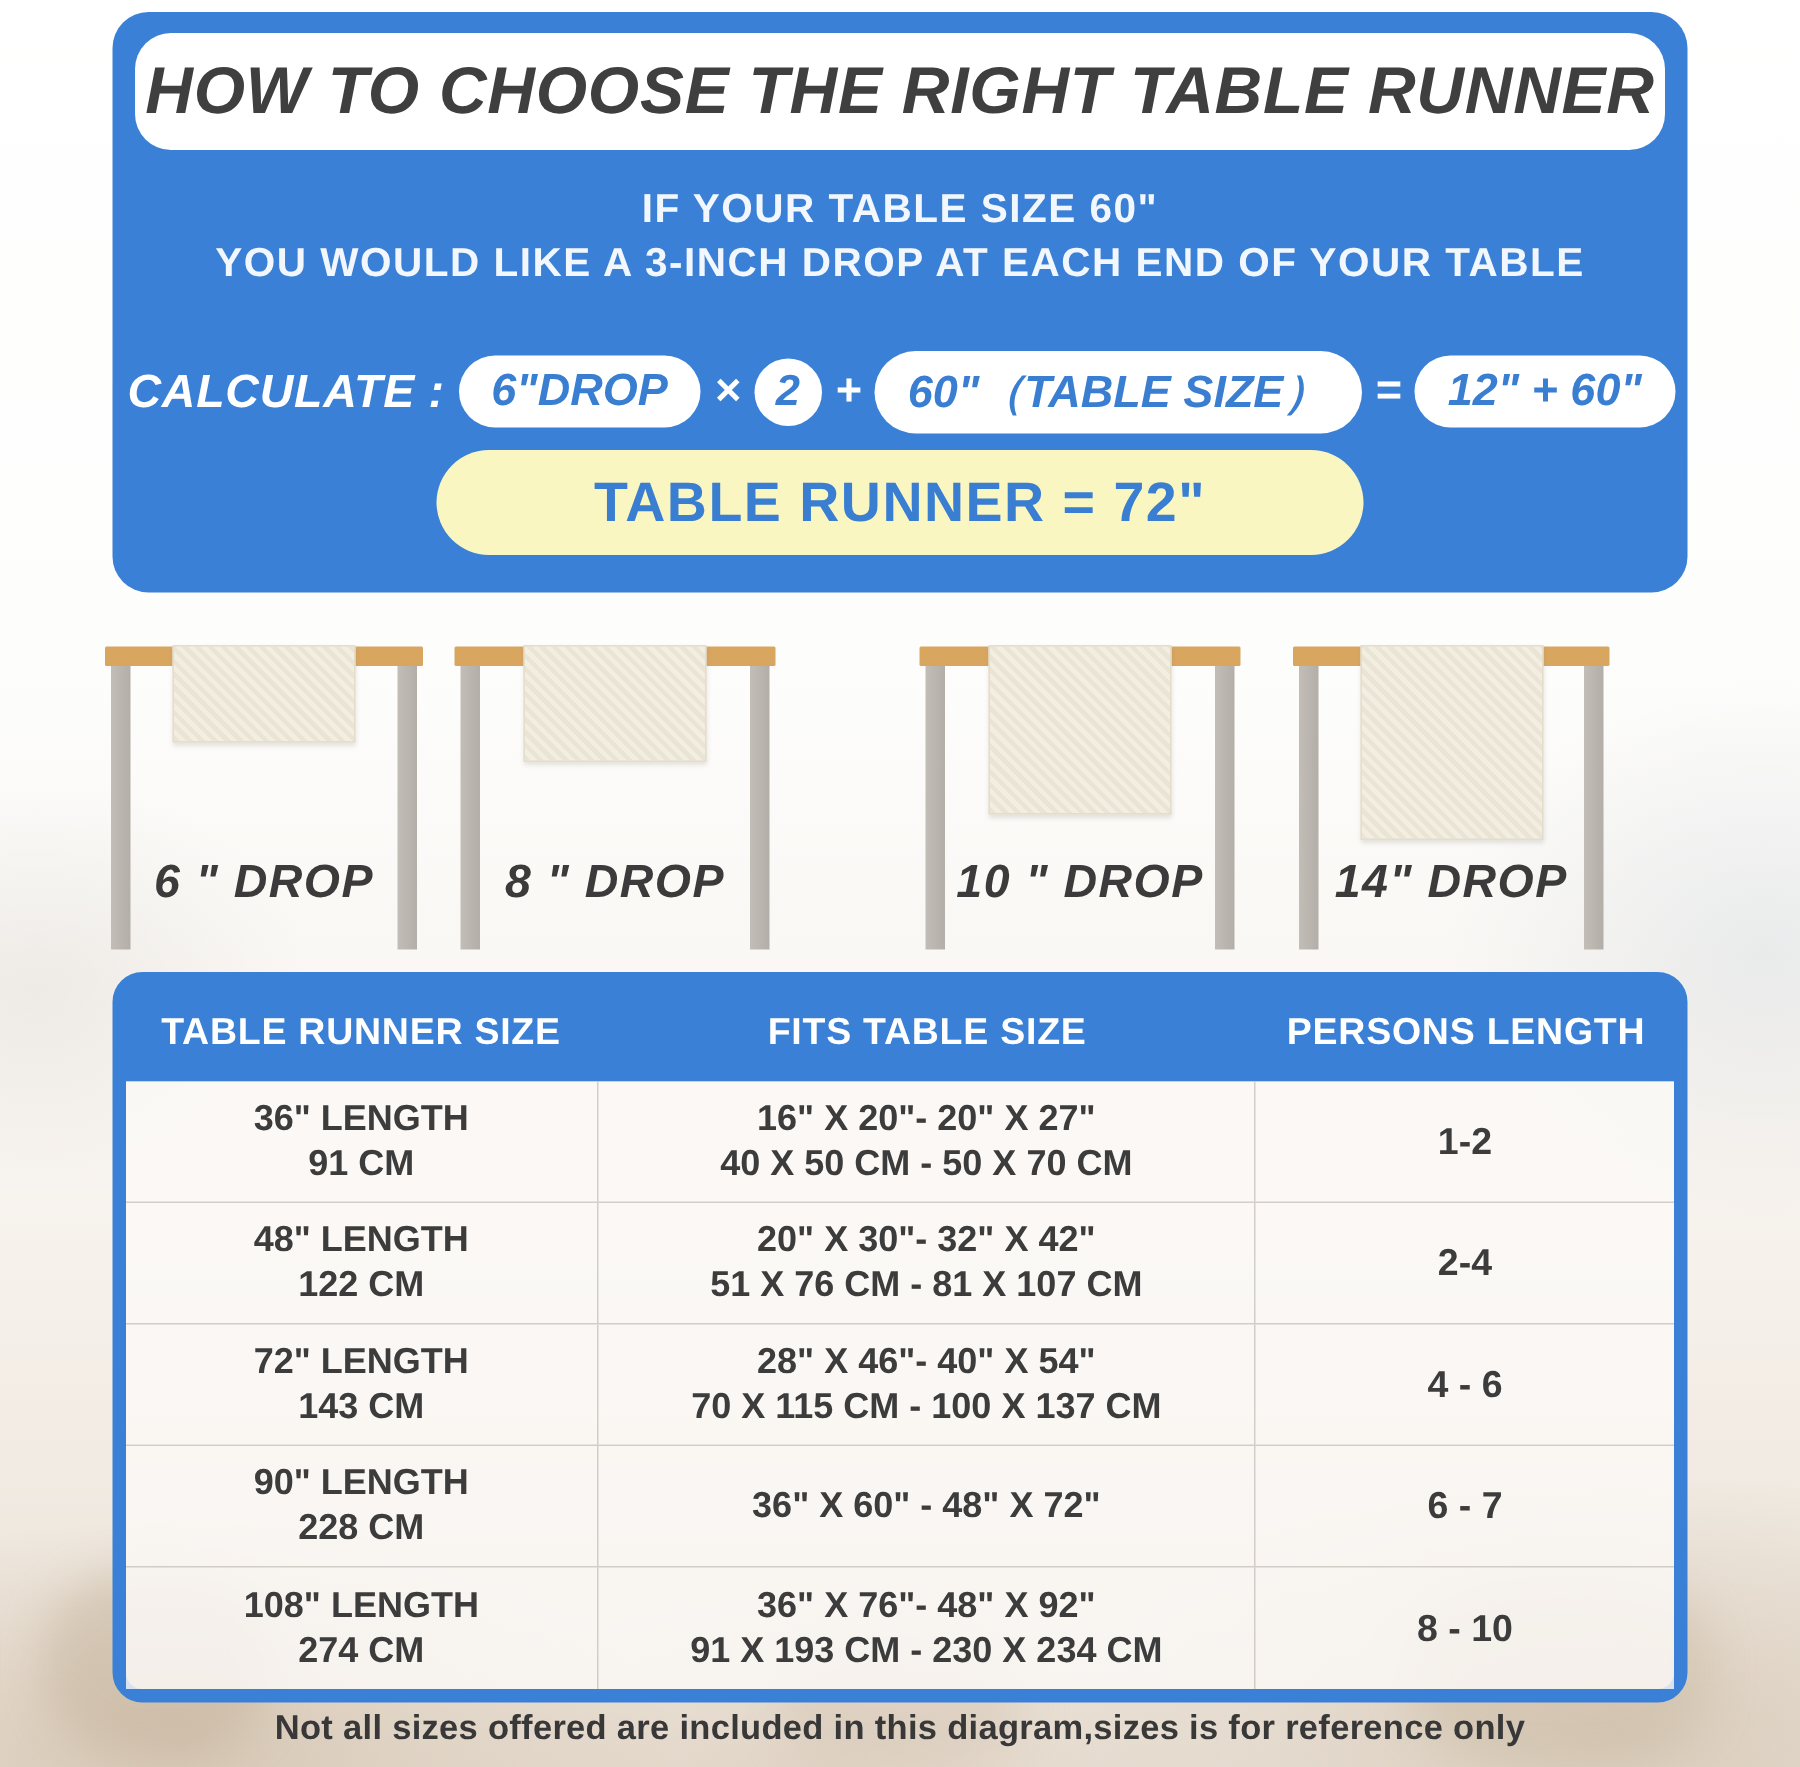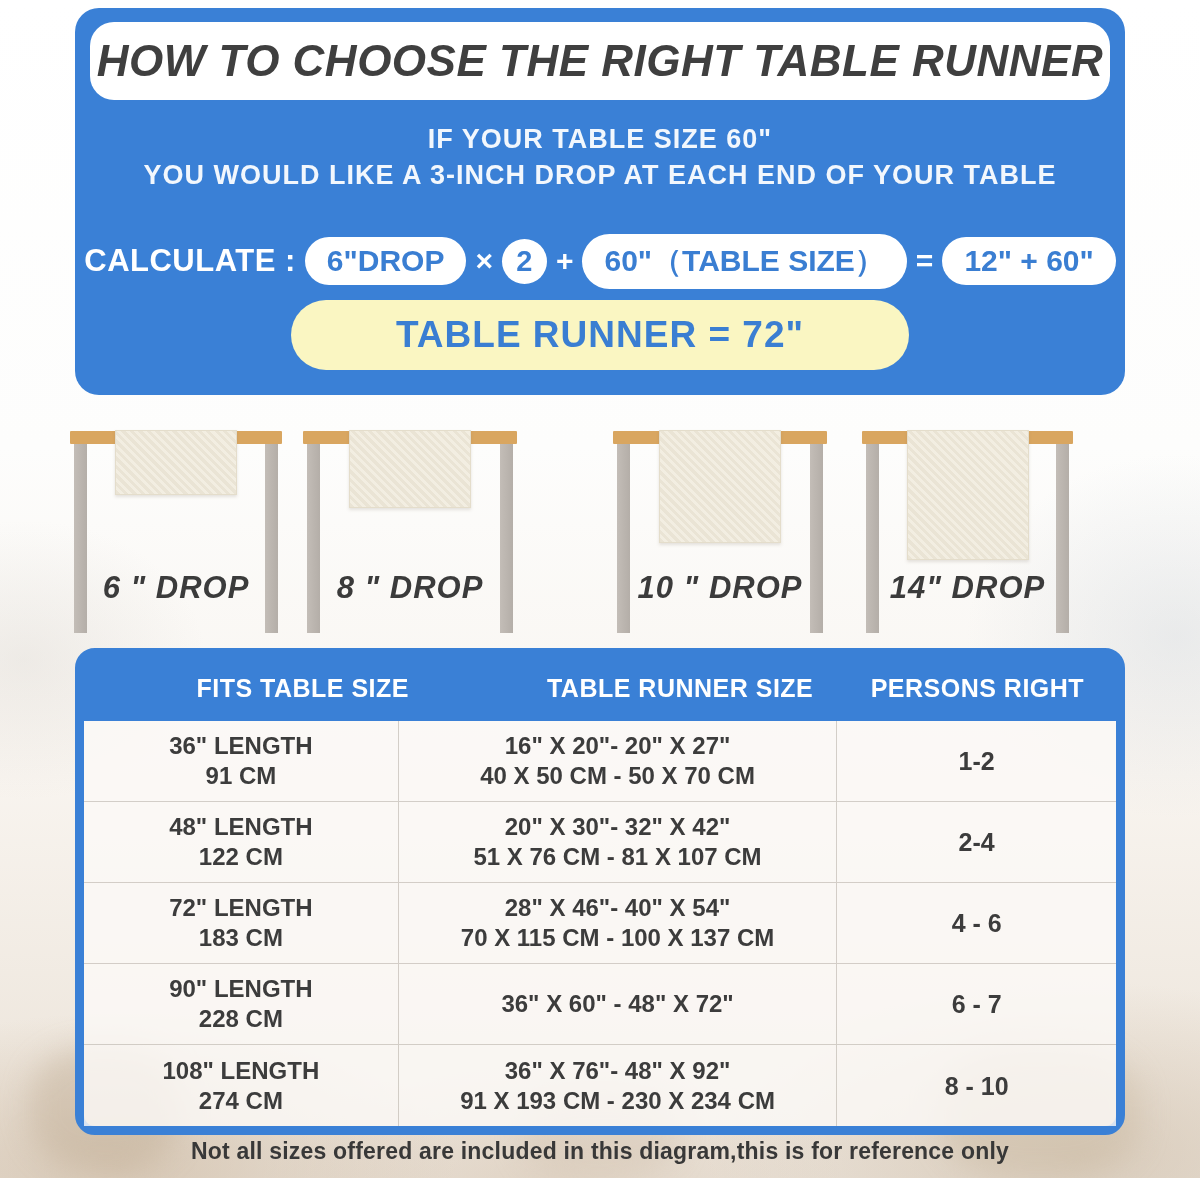--- a/index.html
+++ b/index.html
@@ -39,22 +39,22 @@
   .title-text {
     font-size:44px; font-weight:bold; font-style:italic; color:#3f3f3f;
     letter-spacing:0.5px; white-space:nowrap;
   }
   .intro { position:absolute; left:0; right:0; top:113px; text-align:center; color:#f2f7fd; }
   .intro-line1 { font-size:27px; font-weight:bold; letter-spacing:1px; line-height:36px; }
   .intro-line2 { font-size:27px; font-weight:bold; letter-spacing:1px; line-height:36px; }
 
   .calc-row {
     position:absolute; left:10px; right:10px; top:224px; height:58px;
-    display:flex; align-items:center; justify-content:center; gap:9px;
-    color:#ffffff; font-weight:bold; white-space:nowrap;
+    display:flex; align-items:center; gap:9px;
+    color:#ffffff; font-weight:bold; white-space:nowrap;font-style:italic;
   }
   .calc-label { font-size:31px; letter-spacing:0.5px; }
   .pill {
     background:#ffffff; color:#3a7ed2; border-radius:29px;
     padding:7px 22px; font-size:30px; font-weight:bold;
   }
   .op { font-size:30px; }
   .circle-2 {
     background:#ffffff; color:#3a7ed2; width:45px; height:45px; border-radius:50%;
     display:flex; align-items:center; justify-content:center; font-size:29px; font-weight:bold;
@@ -190,23 +190,23 @@
 <div class="drop-table dt4">
   <div class="leg leg-left"></div>
   <div class="leg leg-right"></div>
   <div class="tabletop"></div>
   <div class="runner r4"></div>
   <div class="drop-label">14" DROP</div>
 </div>
 
 <div class="size-panel">
   <div class="size-header">
+    <div class="hcol hcol1">TABLE RUNNER SIZE</div>
     <div class="hcol hcol2">FITS TABLE SIZE</div>
-    <div class="hcol hcol1">TABLE RUNNER SIZE</div>
-    <div class="hcol hcol3">PERSONS RIGHT</div>
+    <div class="hcol hcol3">PERSONS LENGTH</div>
   </div>
   <div class="size-body">
 
     <div class="srow">
       <div class="cell cell-1">
         <span>36" LENGTH</span>
         <span>91 CM</span>
       </div>
       <div class="cell cell-2">
         <span>16" X 20"- 20" X 27"</span>
@@ -227,21 +227,21 @@
         <span>51 X 76 CM - 81 X 107 CM</span>
       </div>
       <div class="cell cell-3">
         <span class="persons">2-4</span>
       </div>
     </div>
 
     <div class="srow">
       <div class="cell cell-1">
         <span>72" LENGTH</span>
-        <span>183 CM</span>
+        <span>143 CM</span>
       </div>
       <div class="cell cell-2">
         <span>28" X 46"- 40" X 54"</span>
         <span>70 X 115 CM - 100 X 137 CM</span>
       </div>
       <div class="cell cell-3">
         <span class="persons">4 - 6</span>
       </div>
     </div>
 
@@ -268,13 +268,13 @@
         <span>91 X 193 CM - 230 X 234 CM</span>
       </div>
       <div class="cell cell-3">
         <span class="persons">8 - 10</span>
       </div>
     </div>
 
   </div>
 </div>
 
-<div class="footer-note">Not all sizes offered are included in this diagram,this is for reference only</div>
+<div class="footer-note">Not all sizes offered are included in this diagram,sizes is for reference only</div>
 
 </body></html>

